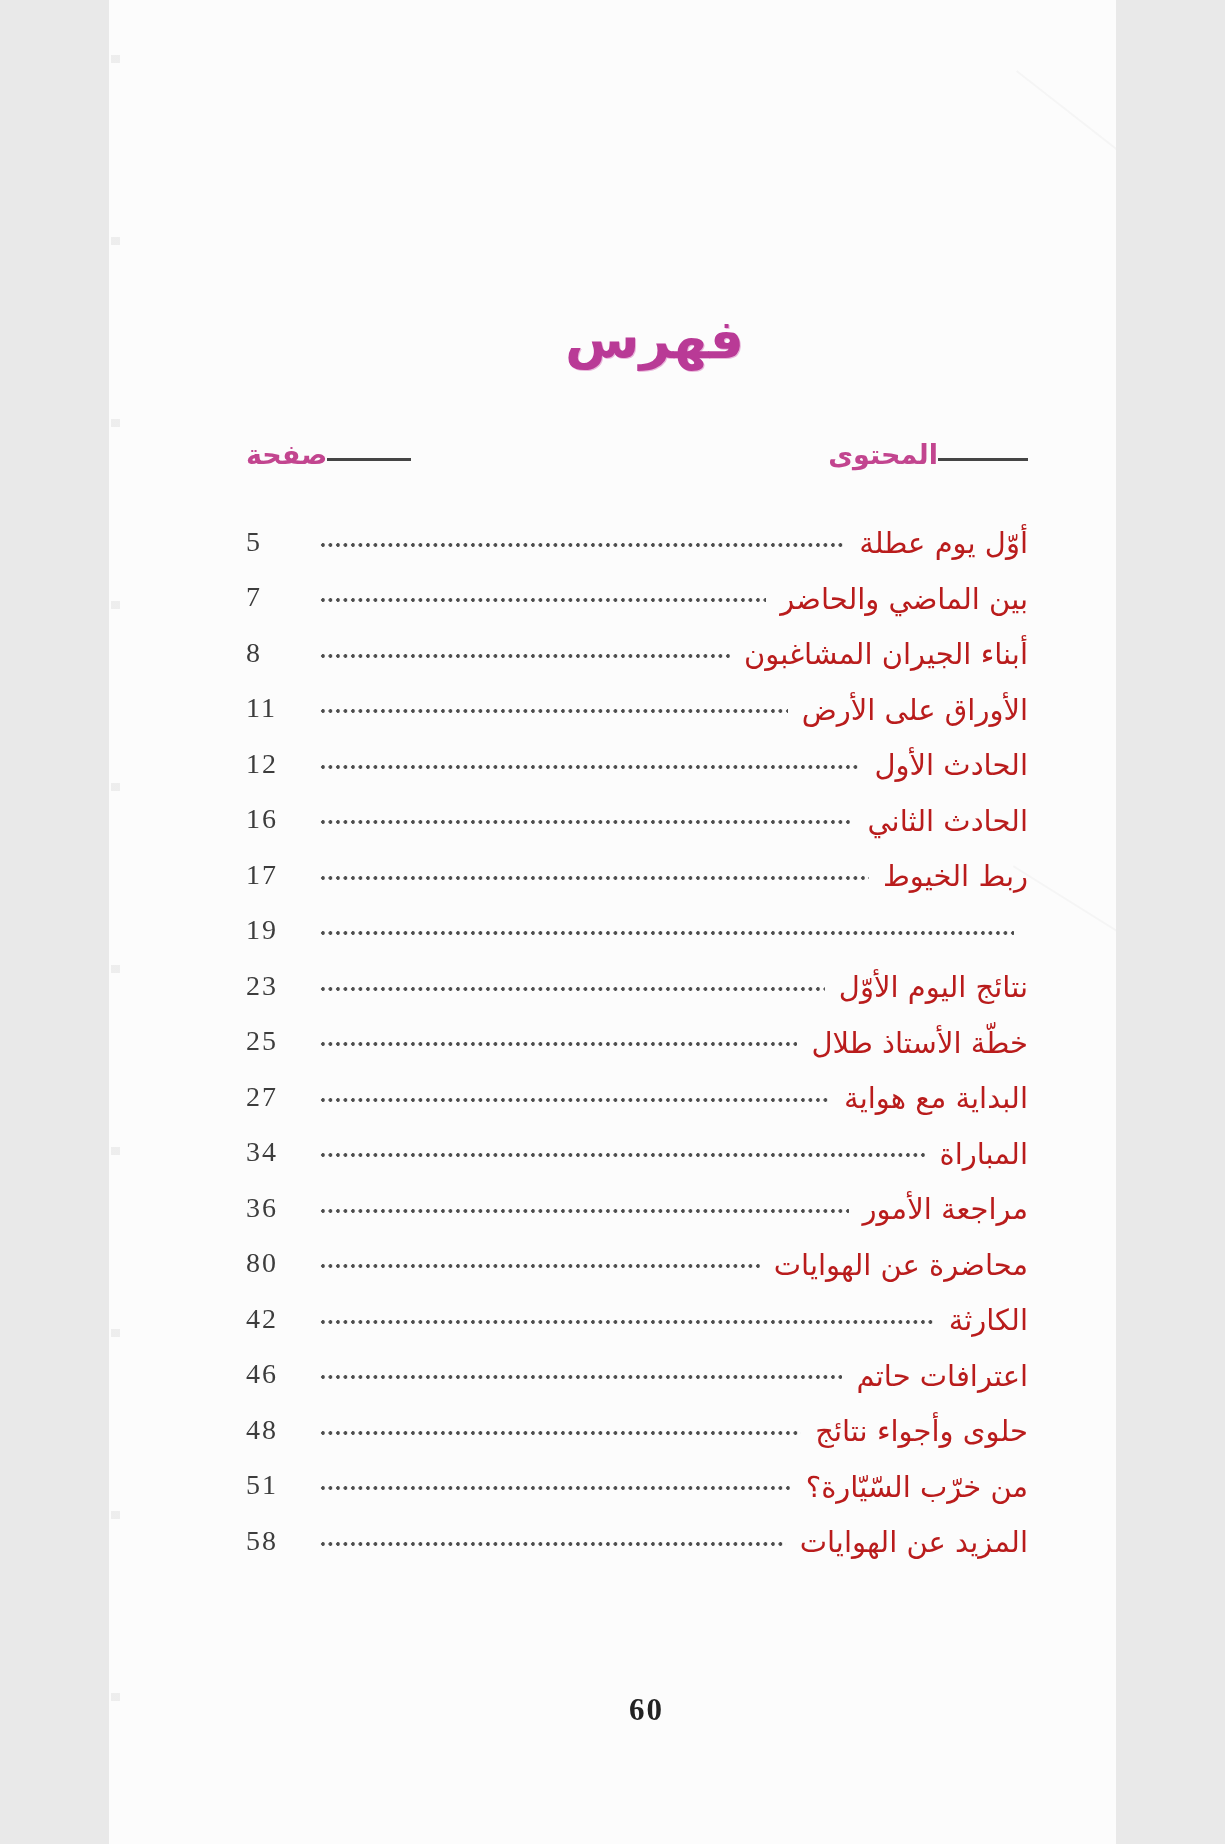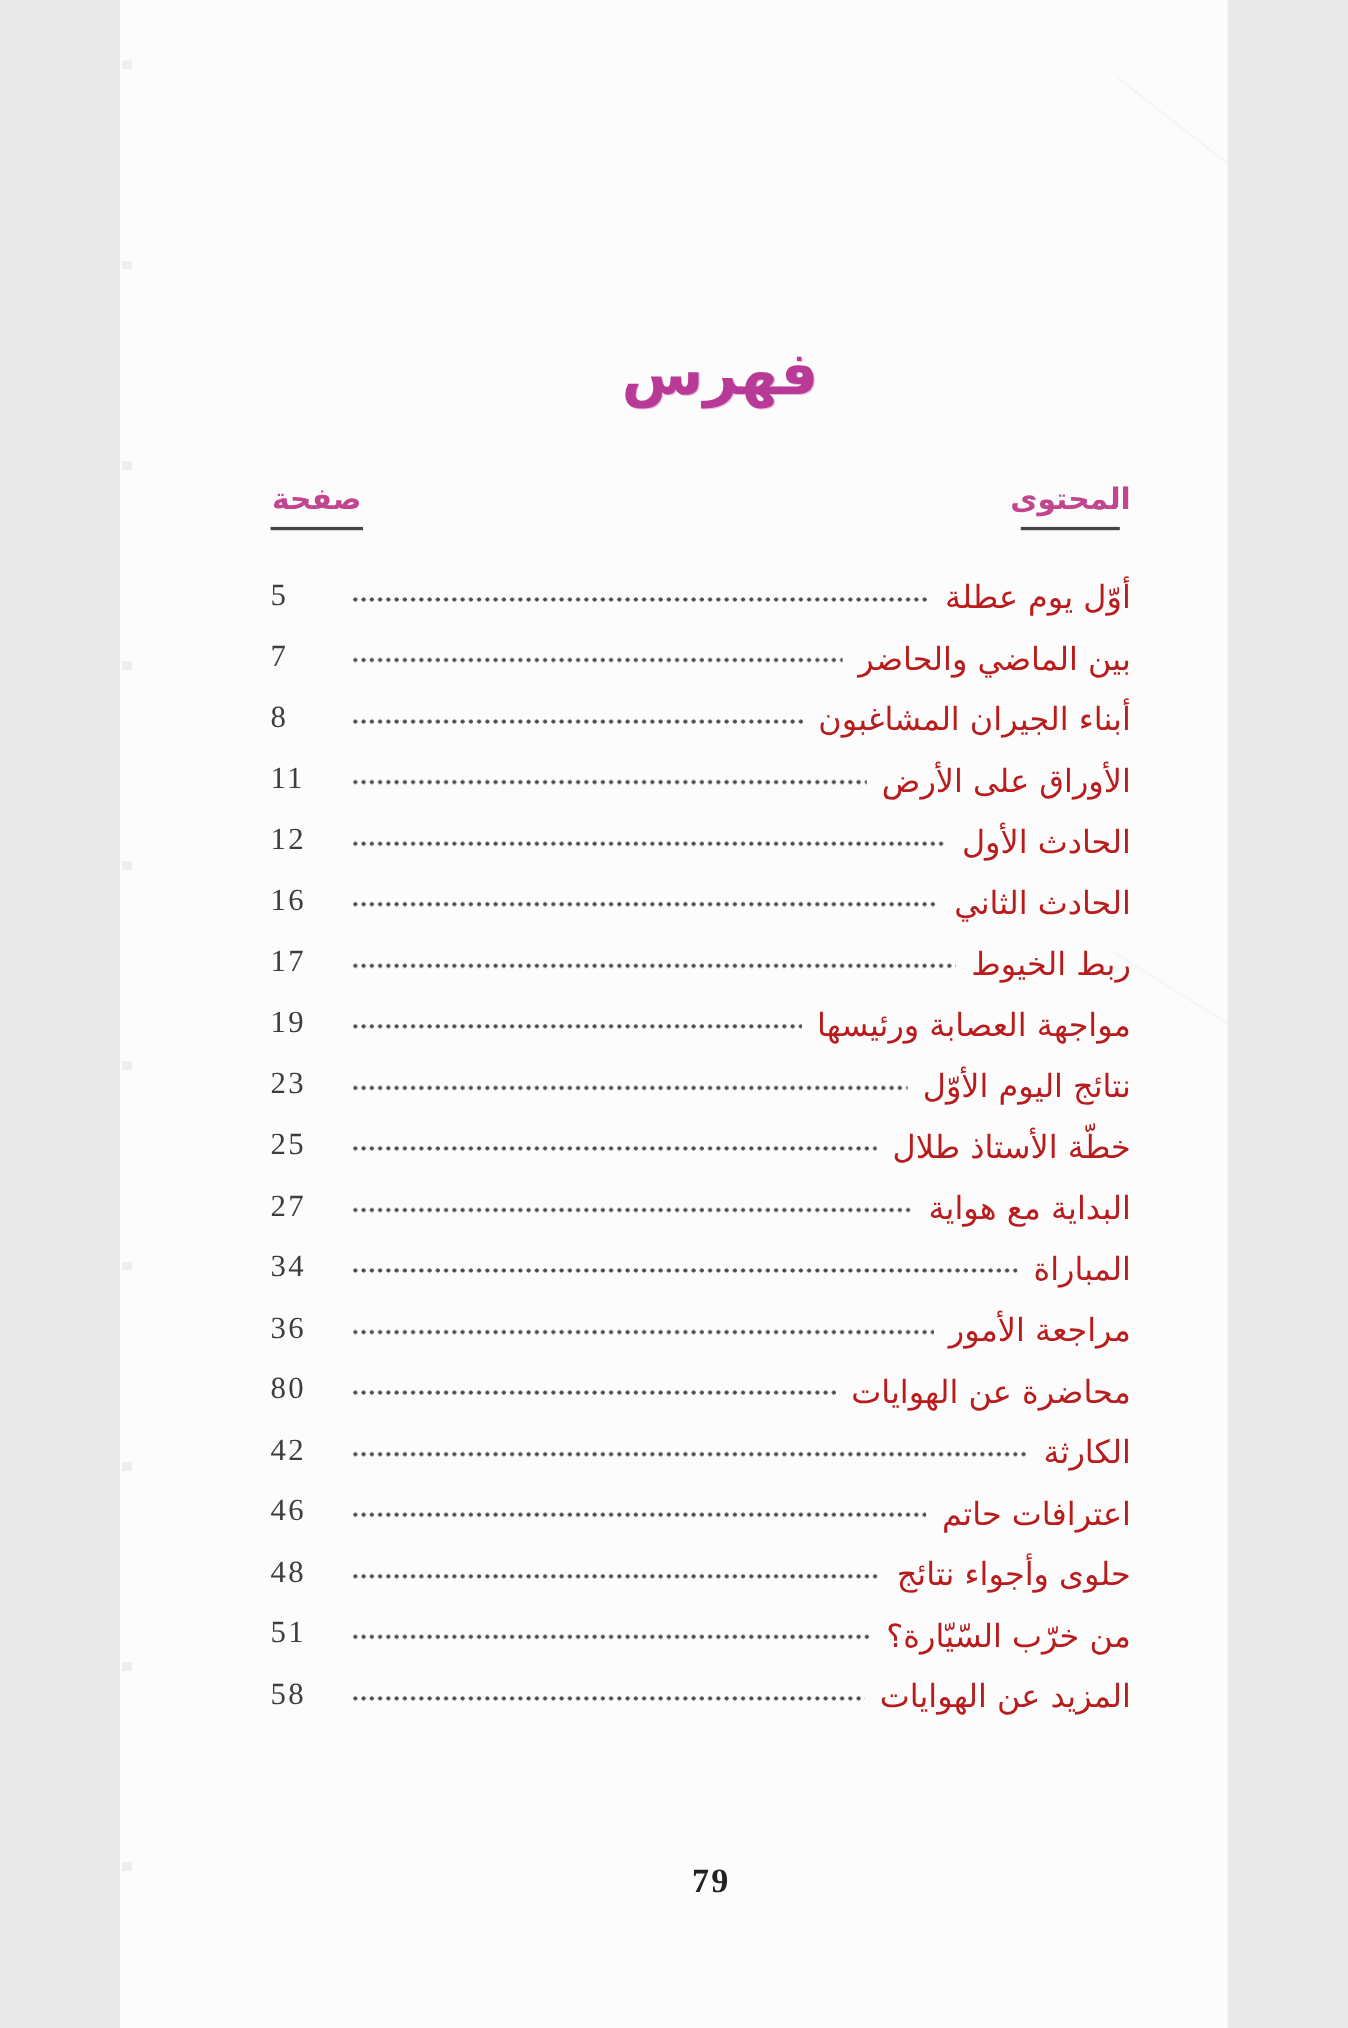--- a/index.html
+++ b/index.html
@@ -46,21 +46,21 @@
   }
 
   .header-row {
     position: absolute;
     top: 440px; left: 137px; right: 88px;
     display: flex;
     direction: ltr;
     justify-content: space-between;
     align-items: flex-start;
   }
-  .hdr-col { display: flex; flex-direction: column; align-items: center; text-align: right; }
+  .hdr-col { display: flex; align-items: center; text-align: right; }
   .hdr-label {
     font-size: 27px;
     font-weight: bold;
     color: #c2458f;
     line-height: 1.1;
   }
   .hdr-line {
     margin-top: 9px;
     height: 0;
     border-bottom: 3px solid #454545;
@@ -182,21 +182,20 @@
 
       <div class="toc-row">
         <span class="toc-num">17</span>
         <span class="toc-leader"></span>
         <span class="toc-title">ربط الخيوط</span>
       </div>
 
       <div class="toc-row">
         <span class="toc-num">19</span>
         <span class="toc-leader"></span>
-        <span class="toc-title">مواجهة العصابة ورئيسها</span>
       </div>
 
       <div class="toc-row">
         <span class="toc-num">23</span>
         <span class="toc-leader"></span>
         <span class="toc-title">نتائج اليوم الأوّل</span>
       </div>
 
       <div class="toc-row">
         <span class="toc-num">25</span>
@@ -255,16 +254,16 @@
 
 
       <div class="toc-row">
         <span class="toc-num">58</span>
         <span class="toc-leader"></span>
         <span class="toc-title">المزيد عن الهوايات</span>
       </div>
     </div>
 
   <div class="folio">
-    <span>79</span>
+    <span>60</span>
   </div>
 
 </div>
 
 </body></html>

